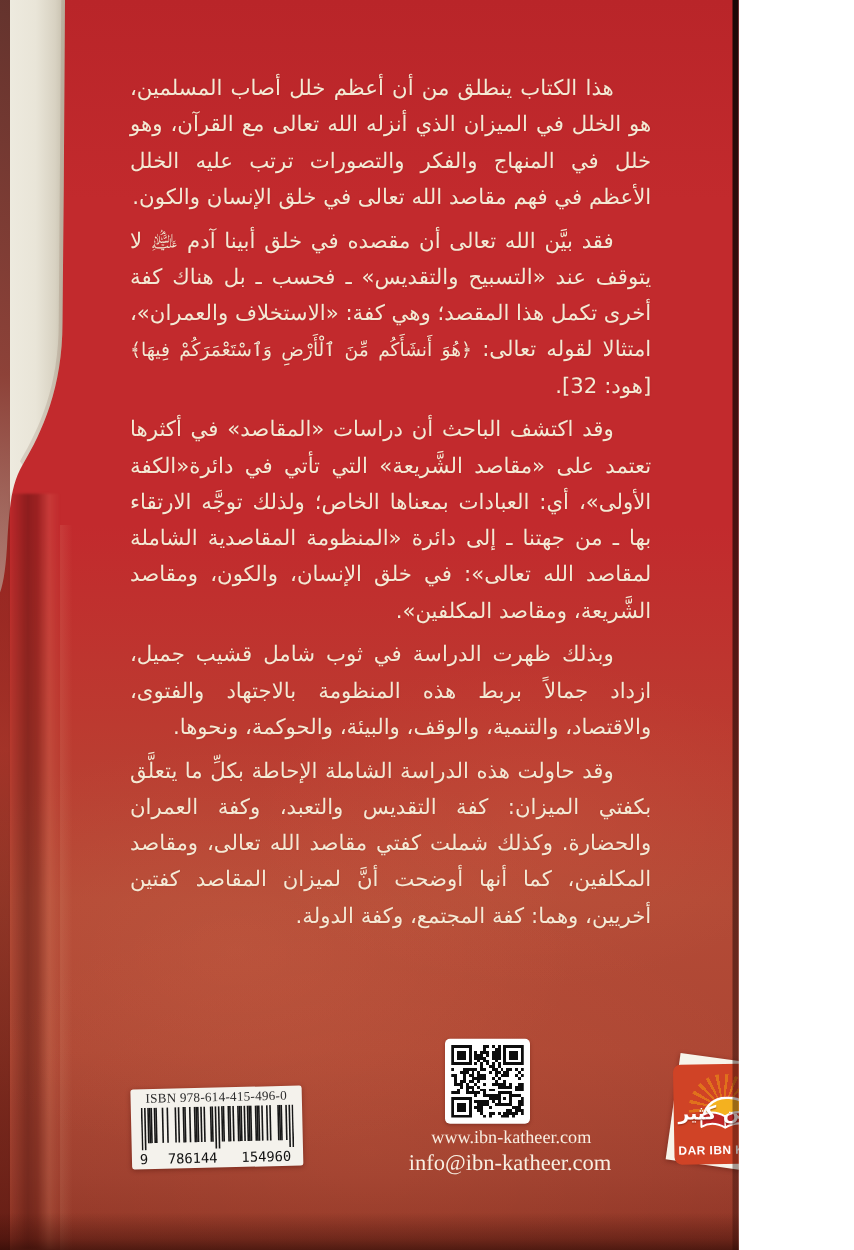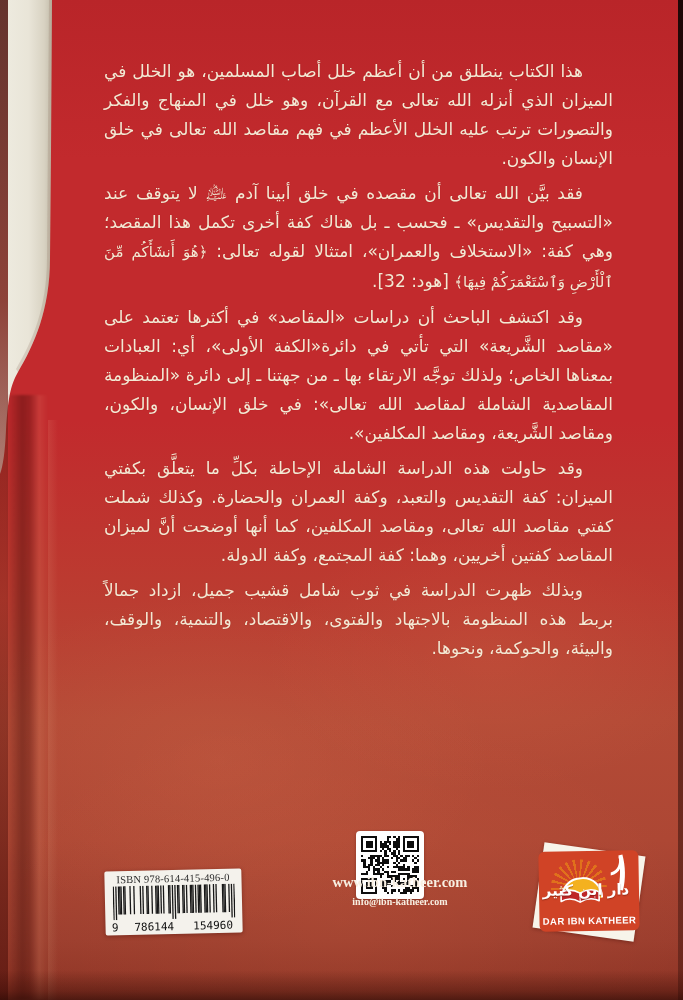--- a/index.html
+++ b/index.html
@@ -3,21 +3,21 @@
 <meta charset="utf-8">
 <style>
   :root{
     --cover_top:#b92529; --cover_mid:#c22a2d; --cover_lower:#b44a36; --cover_bottom:#9c3e2e;
     --edge_dark:#5a150f; --text_ivory:#f4e9d4; --footer_text:#f8efe2;
     --logo_square:#d04326; --logo_sun:#f4b11f; --logo_rays:#e0711c; --logo_book:#bf2728;
     --barcode_bg:#f4f2ec;
   }
   html,body{margin:0;padding:0;width:683px;height:1000px;overflow:hidden;
     font-family:"DejaVu Sans",sans-serif;}
-  .book{position:relative;width:683px;height:1000px;overflow:hidden;
+  .book{position:relative;width:591px;height:1000px;overflow:hidden;
     background:
       radial-gradient(ellipse 420px 260px at 32% 76%, rgba(255,160,110,.10), transparent 65%),
       radial-gradient(ellipse 380px 220px at 72% 66%, rgba(255,150,100,.09), transparent 60%),
       radial-gradient(ellipse 500px 300px at 50% 92%, rgba(255,140,90,.10), transparent 70%),
       linear-gradient(180deg,var(--cover_top) 0%,var(--cover_mid) 16%,var(--cover_mid) 42%,
         #bc3a30 58%,var(--cover_lower) 72%,#ad4734 84%,var(--cover_bottom) 94%,#8c3324 100%);}
   
   .left-edge{position:absolute;left:0;top:0;width:8px;height:1000px;
     background:linear-gradient(180deg,#4c130e 0%,#7c241b 30%,#71201662 60%,#5f1a12 100%);
     opacity:.85;}
@@ -47,24 +47,24 @@
     padding-top:3px;letter-spacing:.2px;white-space:nowrap;}
   .bars{display:block;margin:1px auto 0 auto;}
   .barcode-digits{position:absolute;left:0;bottom:1px;width:100%;display:flex;
     font-family:"DejaVu Sans Mono",monospace;font-size:11px;color:#111;}
   .barcode-digits span:nth-child(1){width:14%;}
   .barcode-digits span:nth-child(2){width:43%;}
   .barcode-digits span:nth-child(3){width:43%;}
 
   .qr-box{position:absolute;left:356px;top:831px;width:58px;height:58px;background:#fff;
     border-radius:4px;padding:5px;box-shadow:0 1px 3px rgba(60,10,5,.35);}
-  .qr-links{position:absolute;left:327px;top:872px;width:146px;text-align:center;
-    color:var(--footer_text);font-family:"Liberation Serif",serif;font-weight:bold;}
+  .qr-links{position:absolute;left:327px;top:900px;width:146px;text-align:right;
+    color:var(--footer_text);font-family:"Liberation Serif",serif;font-weight:normal;}
   .site{font-size:14.5px;line-height:20px;white-space:nowrap;}
-  .email{font-size:10px;line-height:20px;white-space:nowrap;}
+  .email{font-size:18px;line-height:20px;white-space:nowrap;}
 
   .logo{position:absolute;left:534px;top:845px;width:112px;height:96px;}
   .logo-white{position:absolute;left:4px;top:4px;width:102px;height:86px;background:#f7f4ea;
     transform:rotate(8deg);box-shadow:0 1px 4px rgba(60,10,5,.4);}
   .logo-red{position:absolute;left:5px;top:6px;width:100px;height:80px;
     background:var(--logo_square);border-radius:6px;overflow:hidden;transform:rotate(-1deg);}
   .rays{position:absolute;left:12px;top:8px;width:56px;height:56px;border-radius:50%;
     background:repeating-conic-gradient(from -96deg,var(--logo_rays) 0deg 6deg,transparent 6deg 16.5deg);
     clip-path:inset(0 0 46% 0);}
   .sun-disc{position:absolute;left:22px;top:26px;width:38px;height:19px;
@@ -96,22 +96,22 @@
     <path d="M52,0 L50,258 C50,310 34,345 18,372 L16,369 C32,342 47,308 47,258 L49,0 Z" fill="rgba(120,90,70,.18)"></path>
   </svg>
   <div class="left-edge"></div>
   <div class="hinge"></div>
   <div class="hinge-hi"></div>
 
   <div class="content">
     <p><span>هذا الكتاب ينطلق من أن أعظم خلل أصاب المسلمين، هو الخلل في الميزان الذي أنزله الله تعالى مع القرآن، وهو خلل في المنهاج والفكر والتصورات ترتب عليه الخلل الأعظم في فهم مقاصد الله تعالى في خلق الإنسان والكون.</span></p>
     <p><span>فقد بيَّن الله تعالى أن مقصده في خلق أبينا آدم ﵇ لا يتوقف عند «التسبيح والتقديس» ـ فحسب ـ بل هناك كفة أخرى تكمل هذا المقصد؛ وهي كفة: «الاستخلاف والعمران»، امتثالا لقوله تعالى: </span><span class="verse">﴿هُوَ أَنشَأَكُم مِّنَ ٱلْأَرْضِ وَٱسْتَعْمَرَكُمْ فِيهَا﴾</span><span> [هود: 32].</span></p>
     <p><span>وقد اكتشف الباحث أن دراسات «المقاصد» في أكثرها تعتمد على «مقاصد الشَّريعة» التي تأتي في دائرة«الكفة الأولى»، أي: العبادات بمعناها الخاص؛ ولذلك توجَّه الارتقاء بها ـ من جهتنا ـ إلى دائرة «المنظومة المقاصدية الشاملة لمقاصد الله تعالى»: في خلق الإنسان، والكون، ومقاصد الشَّريعة، ومقاصد المكلفين».</span></p>
+    <p><span>وبذلك ظهرت الدراسة في ثوب شامل قشيب جميل، ازداد جمالاً بربط هذه المنظومة بالاجتهاد والفتوى، والاقتصاد، والتنمية، والوقف، والبيئة، والحوكمة، ونحوها.</span></p>
     <p><span>وقد حاولت هذه الدراسة الشاملة الإحاطة بكلِّ ما يتعلَّق بكفتي الميزان: كفة التقديس والتعبد، وكفة العمران والحضارة. وكذلك شملت كفتي مقاصد الله تعالى، ومقاصد المكلفين، كما أنها أوضحت أنَّ لميزان المقاصد كفتين أخريين، وهما: كفة المجتمع، وكفة الدولة.</span></p>
-    <p><span>وبذلك ظهرت الدراسة في ثوب شامل قشيب جميل، ازداد جمالاً بربط هذه المنظومة بالاجتهاد والفتوى، والاقتصاد، والتنمية، والوقف، والبيئة، والحوكمة، ونحوها.</span></p>
   </div>
 
   <div class="barcode-box">
     <div class="isbn-line">ISBN 978-614-415-496-0</div>
     <svg id="barcode" class="bars" width="122" height="34" viewBox="0 0 95 30" preserveAspectRatio="none">
         <rect x="0" y="0" width="1" height="30" fill="#171717"></rect>
         <rect x="2" y="0" width="1" height="30" fill="#171717"></rect>
         <rect x="4" y="0" width="1" height="25" fill="#171717"></rect>
         <rect x="5" y="0" width="1" height="25" fill="#171717"></rect>
         <rect x="6" y="0" width="1" height="25" fill="#171717"></rect>

